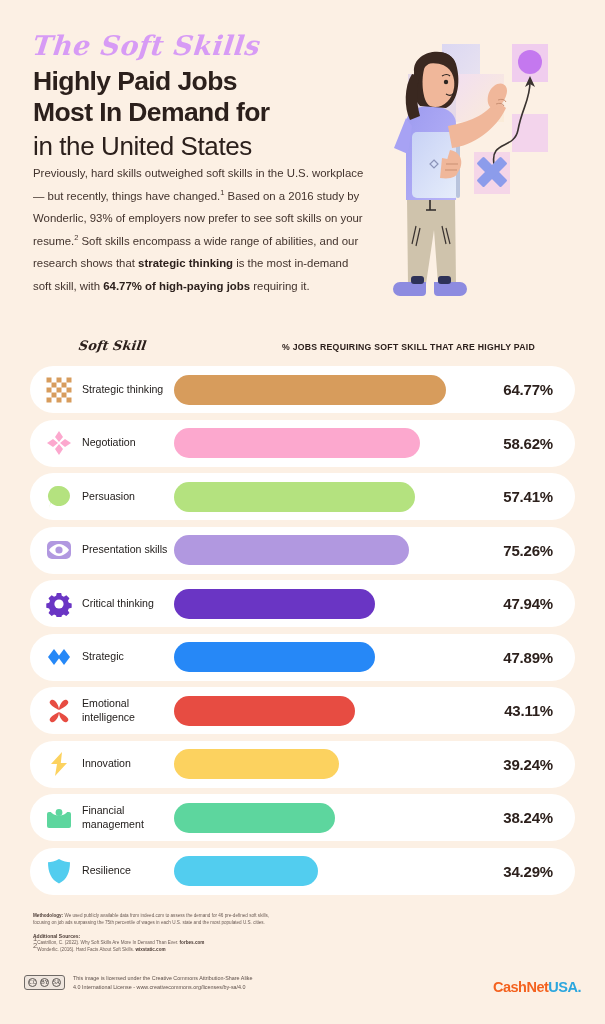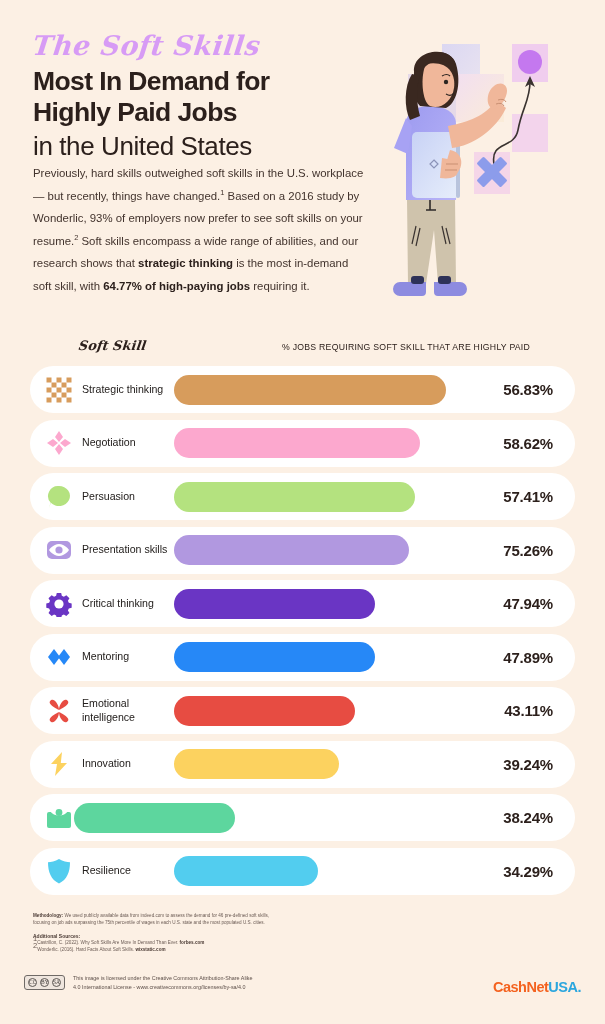--- a/index.html
+++ b/index.html
@@ -40,21 +40,21 @@
 
   
   .chart-head { position: absolute; left: 0; top: 338px; width: 605px; height: 26px; }
   .col-skill {
     position: absolute; left: 79px; top: 0;
     font-family: "DejaVu Serif", serif; font-style: italic; font-weight: 700;
     font-size: 13px; color: #2c201c; transform: skewX(-8deg);
   }
   .col-pct {
     position: absolute; left: 282px; top: 4px;
-    font-size: 8.7px; letter-spacing: .26px; color: #2c201c; font-weight: 400; text-align: right;
+    font-size: 8.7px; letter-spacing: .26px; color: #2c201c; font-weight: 700; text-align: right;
   }
 
   
   .rows { position: absolute; left: 30px; top: 366px; width: 545px; }
   .row {
     position: relative;
     height: 47px;
     background: #ffffff;
     border-radius: 24px;
     margin-bottom: 6.5px;
@@ -119,22 +119,22 @@
   .logo .c1 { color: #f4621f; }
   .logo .c2 { color: #2ba6de; }
 </style>
 </head>
 <body>
 
 <div class="page">
 
   <div class="header">
     <div class="eyebrow">The Soft Skills</div>
+    <div class="h1">Highly Paid Jobs</div>
     <div class="h1">Most In Demand for</div>
-    <div class="h1">Highly Paid Jobs</div>
     <div class="h1-light">in the United States</div>
     <div class="body-copy">
       <span>Previously, hard skills outweighed soft skills in the U.S. workplace — but recently, things have changed.</span><sup>1</sup><span> Based on a 2016 study by Wonderlic, 93% of employers now prefer to see soft skills on your resume.</span><sup>2</sup><span> Soft skills encompass a wide range of abilities, and our research shows that </span><b>strategic thinking</b><span> is the most in-demand soft skill, with </span><b>64.77% of high-paying jobs</b><span> requiring it.</span>
     </div>
   </div>
 
   <div class="illo">
     <svg viewBox="0 0 200 290" width="200" height="290">
       <defs>
         <linearGradient id="gSq1" x1="0" y1="0" x2="1" y2="1">
@@ -232,21 +232,21 @@
             <rect x="15.5" y="15.5" width="5" height="5" fill="#d79c5c"></rect>
             <rect x="0.5" y="20.5" width="5" height="5" fill="#d79c5c"></rect>
             <rect x="10.5" y="20.5" width="5" height="5" fill="#d79c5c"></rect>
             <rect x="20.5" y="20.5" width="5" height="5" fill="#d79c5c"></rect>
           </svg>
         </div>
         <div class="row-label">Strategic thinking</div>
         <div class="bar-area">
           <div class="bar" style="background: rgb(215, 156, 92); width: 272px;"></div>
         </div>
-        <div class="row-value">56.83%</div>
+        <div class="row-value">64.77%</div>
       </div>
       <div class="row">
         <div class="row-icon">
           <svg width="26" height="26" viewBox="0 0 26 26">
             <path d="M13 1 L17 7 L13 12 L9 7 Z M25 13 L19 17 L14 13 L19 9 Z M13 25 L9 19 L13 14 L17 19 Z M1 13 L7 9 L12 13 L7 17 Z" fill="#fca8ce"></path>
           </svg>
         </div>
         <div class="row-label">Negotiation</div>
         <div class="bar-area">
           <div class="bar" style="background: rgb(252, 168, 206); width: 246.173px;"></div>
@@ -292,21 +292,21 @@
         </div>
         <div class="row-value">47.94%</div>
       </div>
       <div class="row">
         <div class="row-icon">
           <svg width="26" height="26" viewBox="0 0 26 26">
             <path d="M8 5 L14 13 L8 21 L2 13 Z" fill="#2688f7"></path>
             <path d="M18 5 L24 13 L18 21 L12 13 Z" fill="#2688f7"></path>
           </svg>
         </div>
-        <div class="row-label">Mentoring</div>
+        <div class="row-label">Strategic</div>
         <div class="bar-area">
           <div class="bar" style="background: rgb(38, 136, 247); width: 201.113px;"></div>
         </div>
         <div class="row-value">47.89%</div>
       </div>
       <div class="row">
         <div class="row-icon">
           <svg width="26" height="26" viewBox="0 0 26 26">
             <g fill="#e74c42">
               <path d="M13 12 C13 12 6 9 4 5.5 C2.6 3 6 0.5 8.4 2.4 C10 3.6 13 7 13 12 Z"></path>
@@ -335,20 +335,21 @@
         <div class="row-value">39.24%</div>
       </div>
       <div class="row">
         <div class="row-icon">
           <svg width="26" height="26" viewBox="0 0 26 26">
             <path d="M3 7 h20 a2 2 0 0 1 2 2 v12 a2 2 0 0 1 -2 2 H3 a2 2 0 0 1 -2 -2 V9 a2 2 0 0 1 2 -2 Z" fill="#5dd69e"></path>
             <path d="M4 6 C8 12 18 12 22 6 C18 1 8 1 4 6 Z" fill="#fff"></path>
             <circle cx="13" cy="7.5" r="3.4" fill="#5dd69e"></circle>
           </svg>
         </div>
+        <div class="row-label">Financial management</div>
         <div class="bar-area">
           <div class="bar" style="background: rgb(93, 214, 158); width: 160.588px;"></div>
         </div>
         <div class="row-value">38.24%</div>
       </div>
       <div class="row">
         <div class="row-icon">
           <svg width="26" height="26" viewBox="0 0 26 26">
             <path d="M13 1 C17 3.4 21 4.2 24 4.2 C24 14 21 21.6 13 25.4 C5 21.6 2 14 2 4.2 C5 4.2 9 3.4 13 1 Z" fill="#52cdef"></path>
           </svg>

